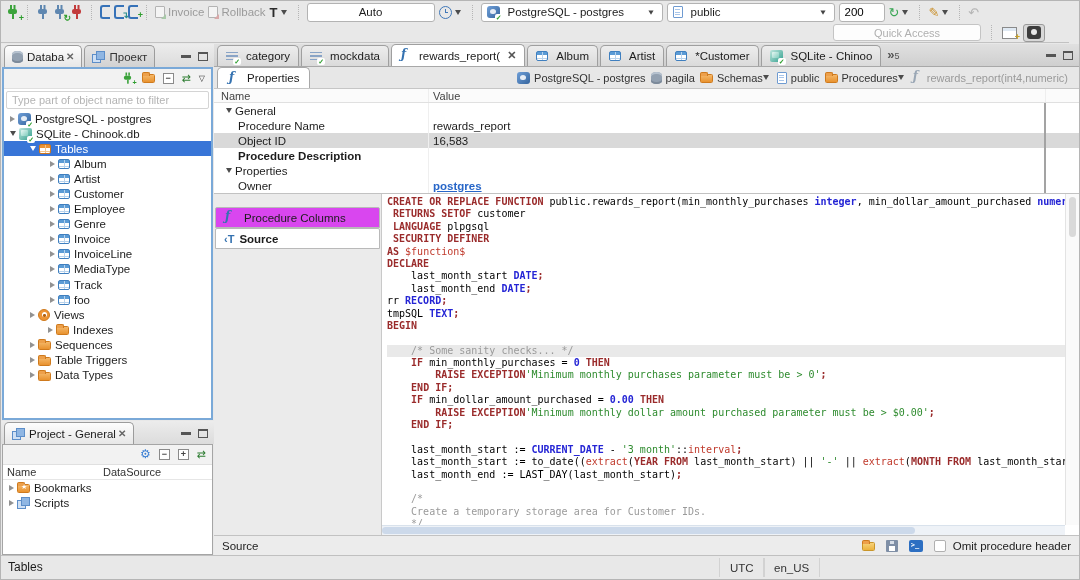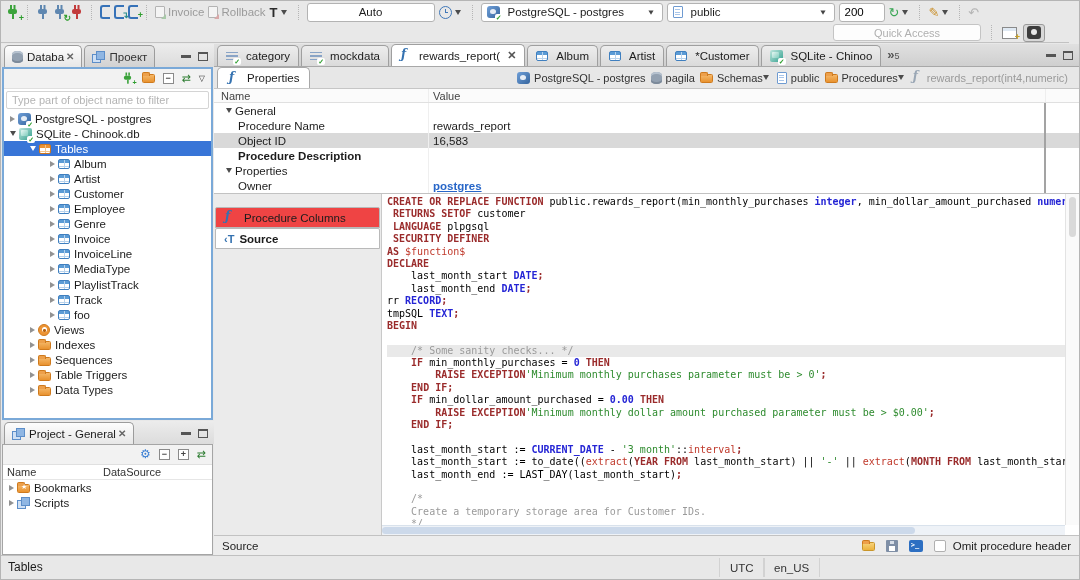--- a/index.html
+++ b/index.html
@@ -102,21 +102,21 @@
   .prow.sel{background:#d9d9d9}
   .pname{width:215px;padding-left:24px;display:flex;align-items:center;border-right:1px solid #efefef;height:100%}
   .pname.grp{padding-left:12px}
   .pname.b{font-weight:bold}
   .pval{width:617px;padding-left:4px;border-right:2px solid #a3a3a3;height:100%;display:flex;align-items:center}
   .pval .link{color:#2766c8;text-decoration:underline;font-weight:bold}
   
   .lower{position:absolute;top:149px;left:0;right:0;bottom:20px;border-top:1px solid #c2c2c2;display:flex}
   .sidecol{width:167px;background:#ebebeb;padding-top:13px}
   .stab{height:21px;margin:0 1px;display:flex;align-items:center;gap:5px;padding:0 8px;border:1px solid #b9b9b9;
-        background:#ef4444;font-size:11.5px;border-radius:2px 2px 0 0}
+        background:#d946ef;font-size:11.5px;border-radius:2px 2px 0 0}
   .stab.act{background:#fff;font-weight:bold;border-top:1px solid #b9b9b9}
   .stab .tico{font:bold 11px "Liberation Sans",sans-serif;color:#3572b0}
   .codecol{flex:1;position:relative;background:#fff;border-left:1px solid #c9c9c9;overflow:hidden}
   .code{position:absolute;left:0;top:2px;right:14px;bottom:10px;padding-left:5px;
         font:10px/12.4px "DejaVu Sans Mono",monospace;white-space:pre;overflow:hidden}
   .cl{height:12.4px}
   .cl.hl{background:#e9e9e9}
   .c-k{color:#9a2b2b;font-weight:bold}
   .c-t{color:#2525d5;font-weight:bold}
   .c-n{color:#2525d5;font-weight:bold}
@@ -337,38 +337,33 @@
               <span class="lbl">InvoiceLine</span>
             </div>
             <div class="trow" style="padding-left: 46px;">
               <span class="tw right"></span>
               <span class="ic ic-table"></span>
               <span class="lbl">MediaType</span>
             </div>
             <div class="trow" style="padding-left: 46px;">
               <span class="tw right"></span>
               <span class="ic ic-table"></span>
-              <span class="lbl">PlaylistTrack</span>
-            </div>
-            <div class="trow" style="padding-left: 46px;">
-              <span class="tw right"></span>
-              <span class="ic ic-table"></span>
               <span class="lbl">Track</span>
             </div>
             <div class="trow" style="padding-left: 46px;">
               <span class="tw right"></span>
               <span class="ic ic-table"></span>
               <span class="lbl">foo</span>
             </div>
             <div class="trow" style="padding-left: 26px;">
               <span class="tw right"></span>
               <span class="ic ic-views"></span>
               <span class="lbl">Views</span>
             </div>
-            <div class="trow" style="padding-left: 26px;">
+            <div class="trow" style=" margin-left: 44px;">
               <span class="tw right"></span>
               <span class="ic ic-folder"></span>
               <span class="lbl">Indexes</span>
             </div>
             <div class="trow" style="padding-left: 26px;">
               <span class="tw right"></span>
               <span class="ic ic-folder"></span>
               <span class="lbl">Sequences</span>
             </div>
             <div class="trow" style="padding-left: 26px;">

